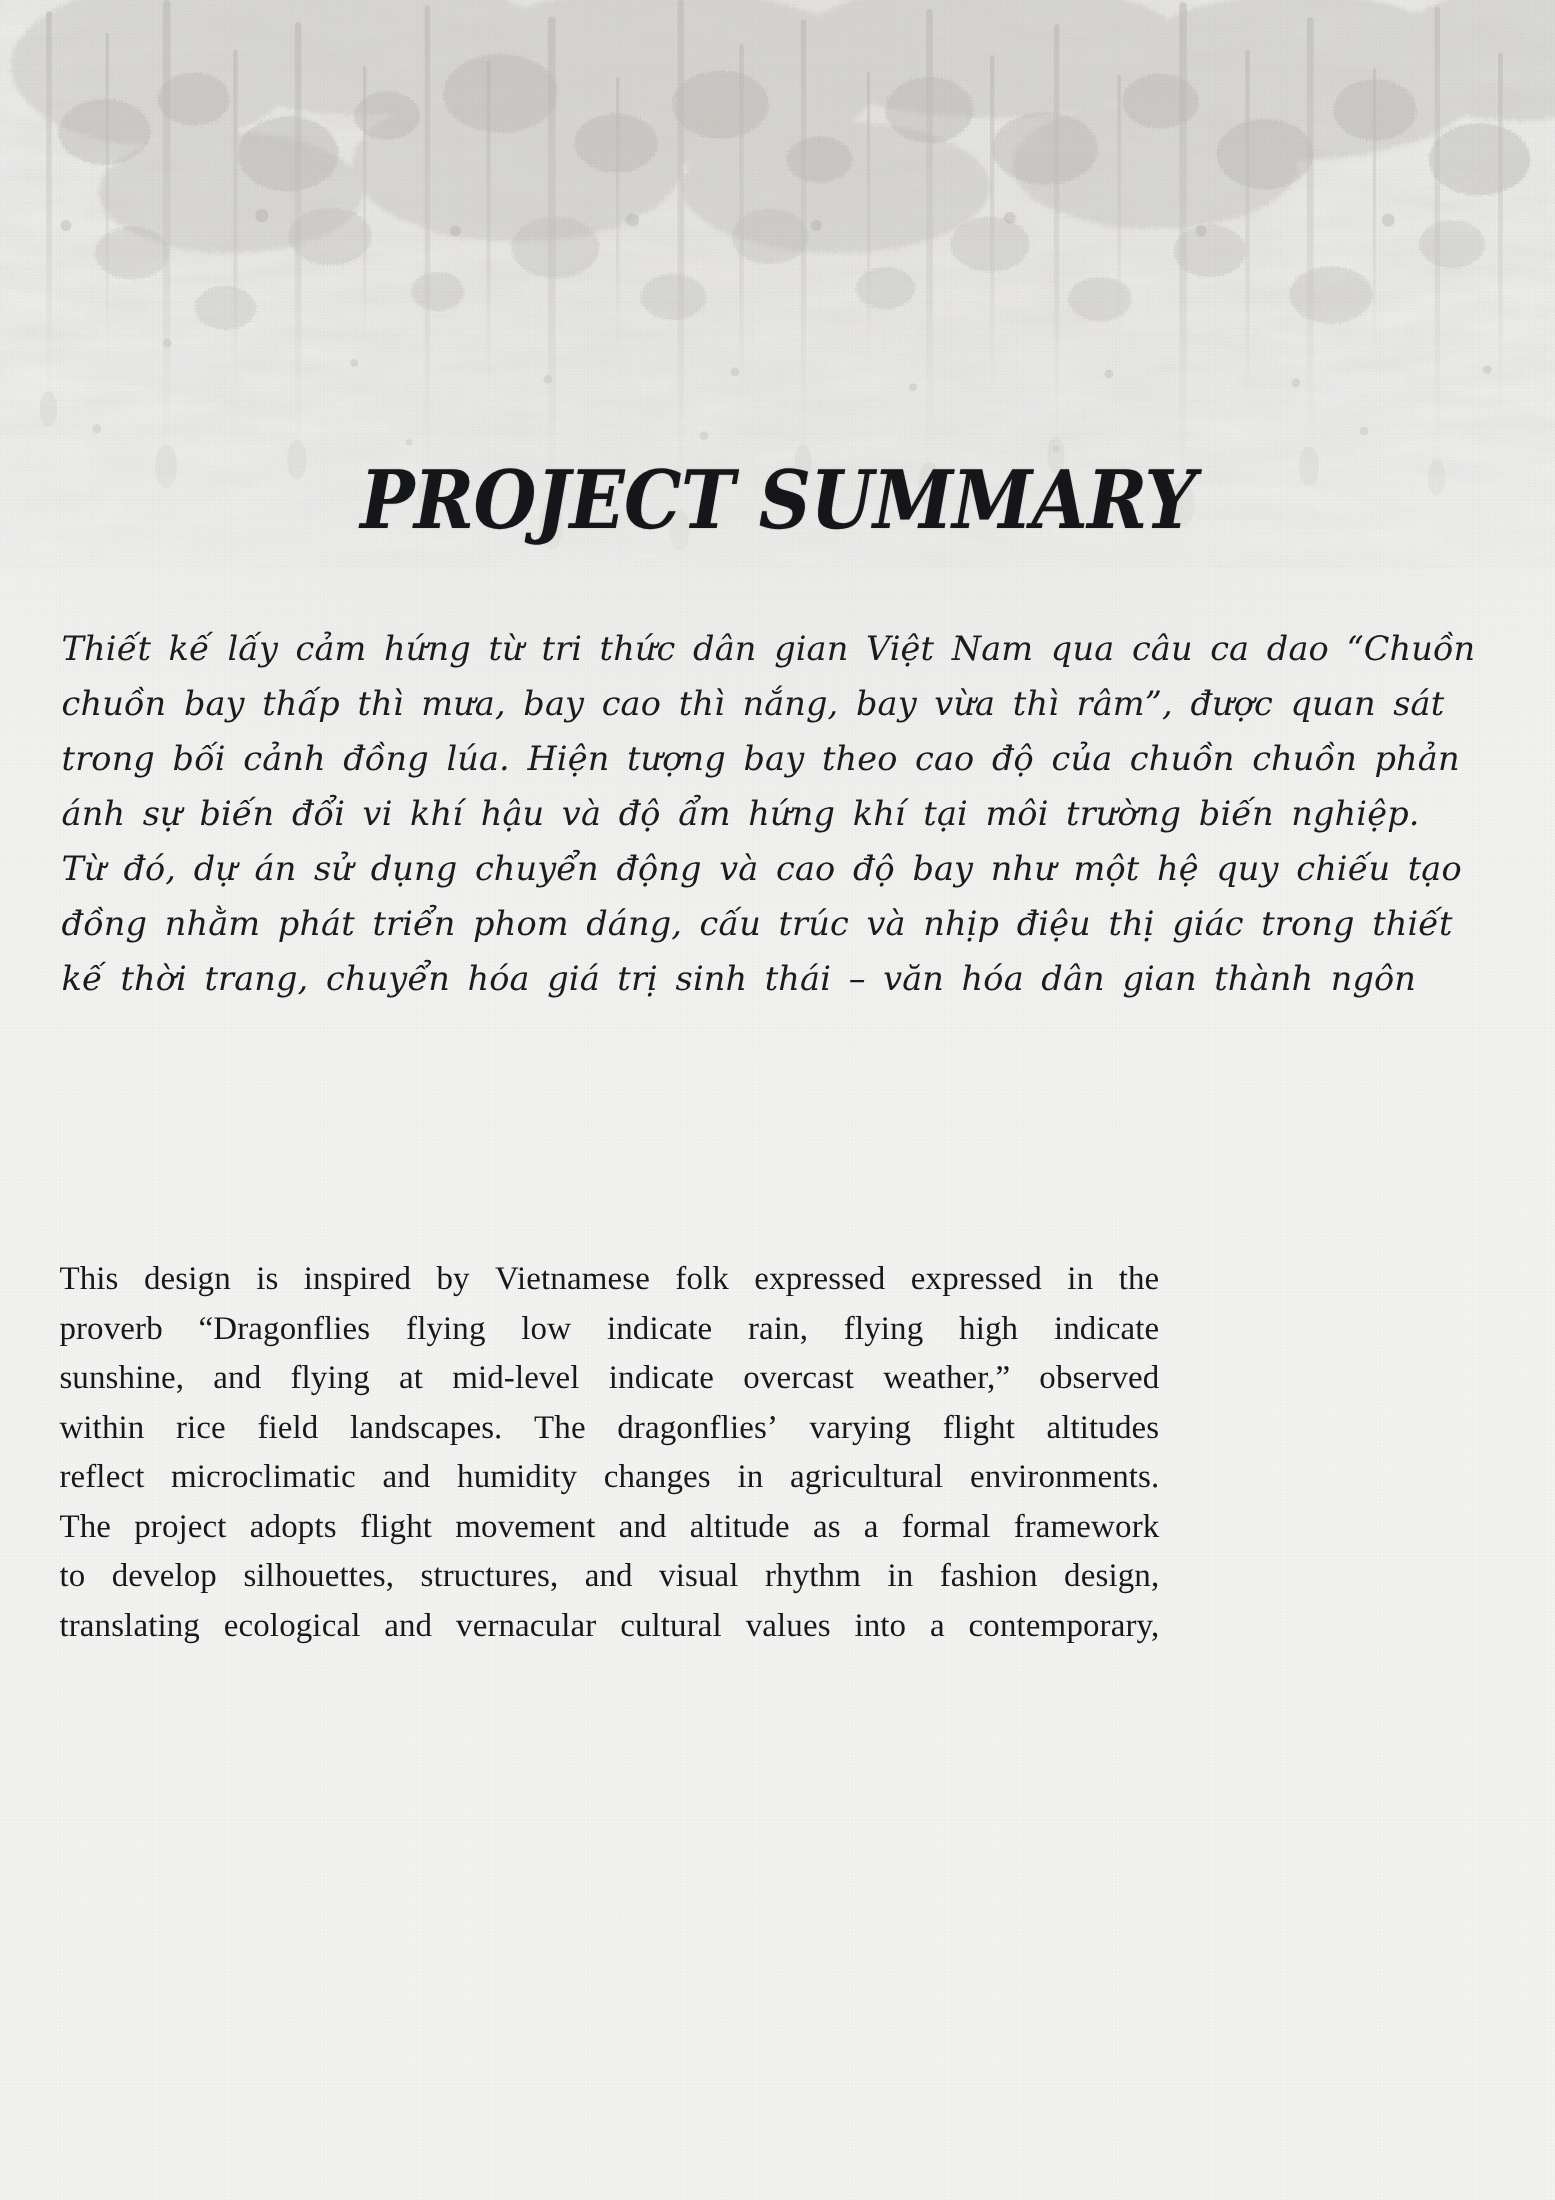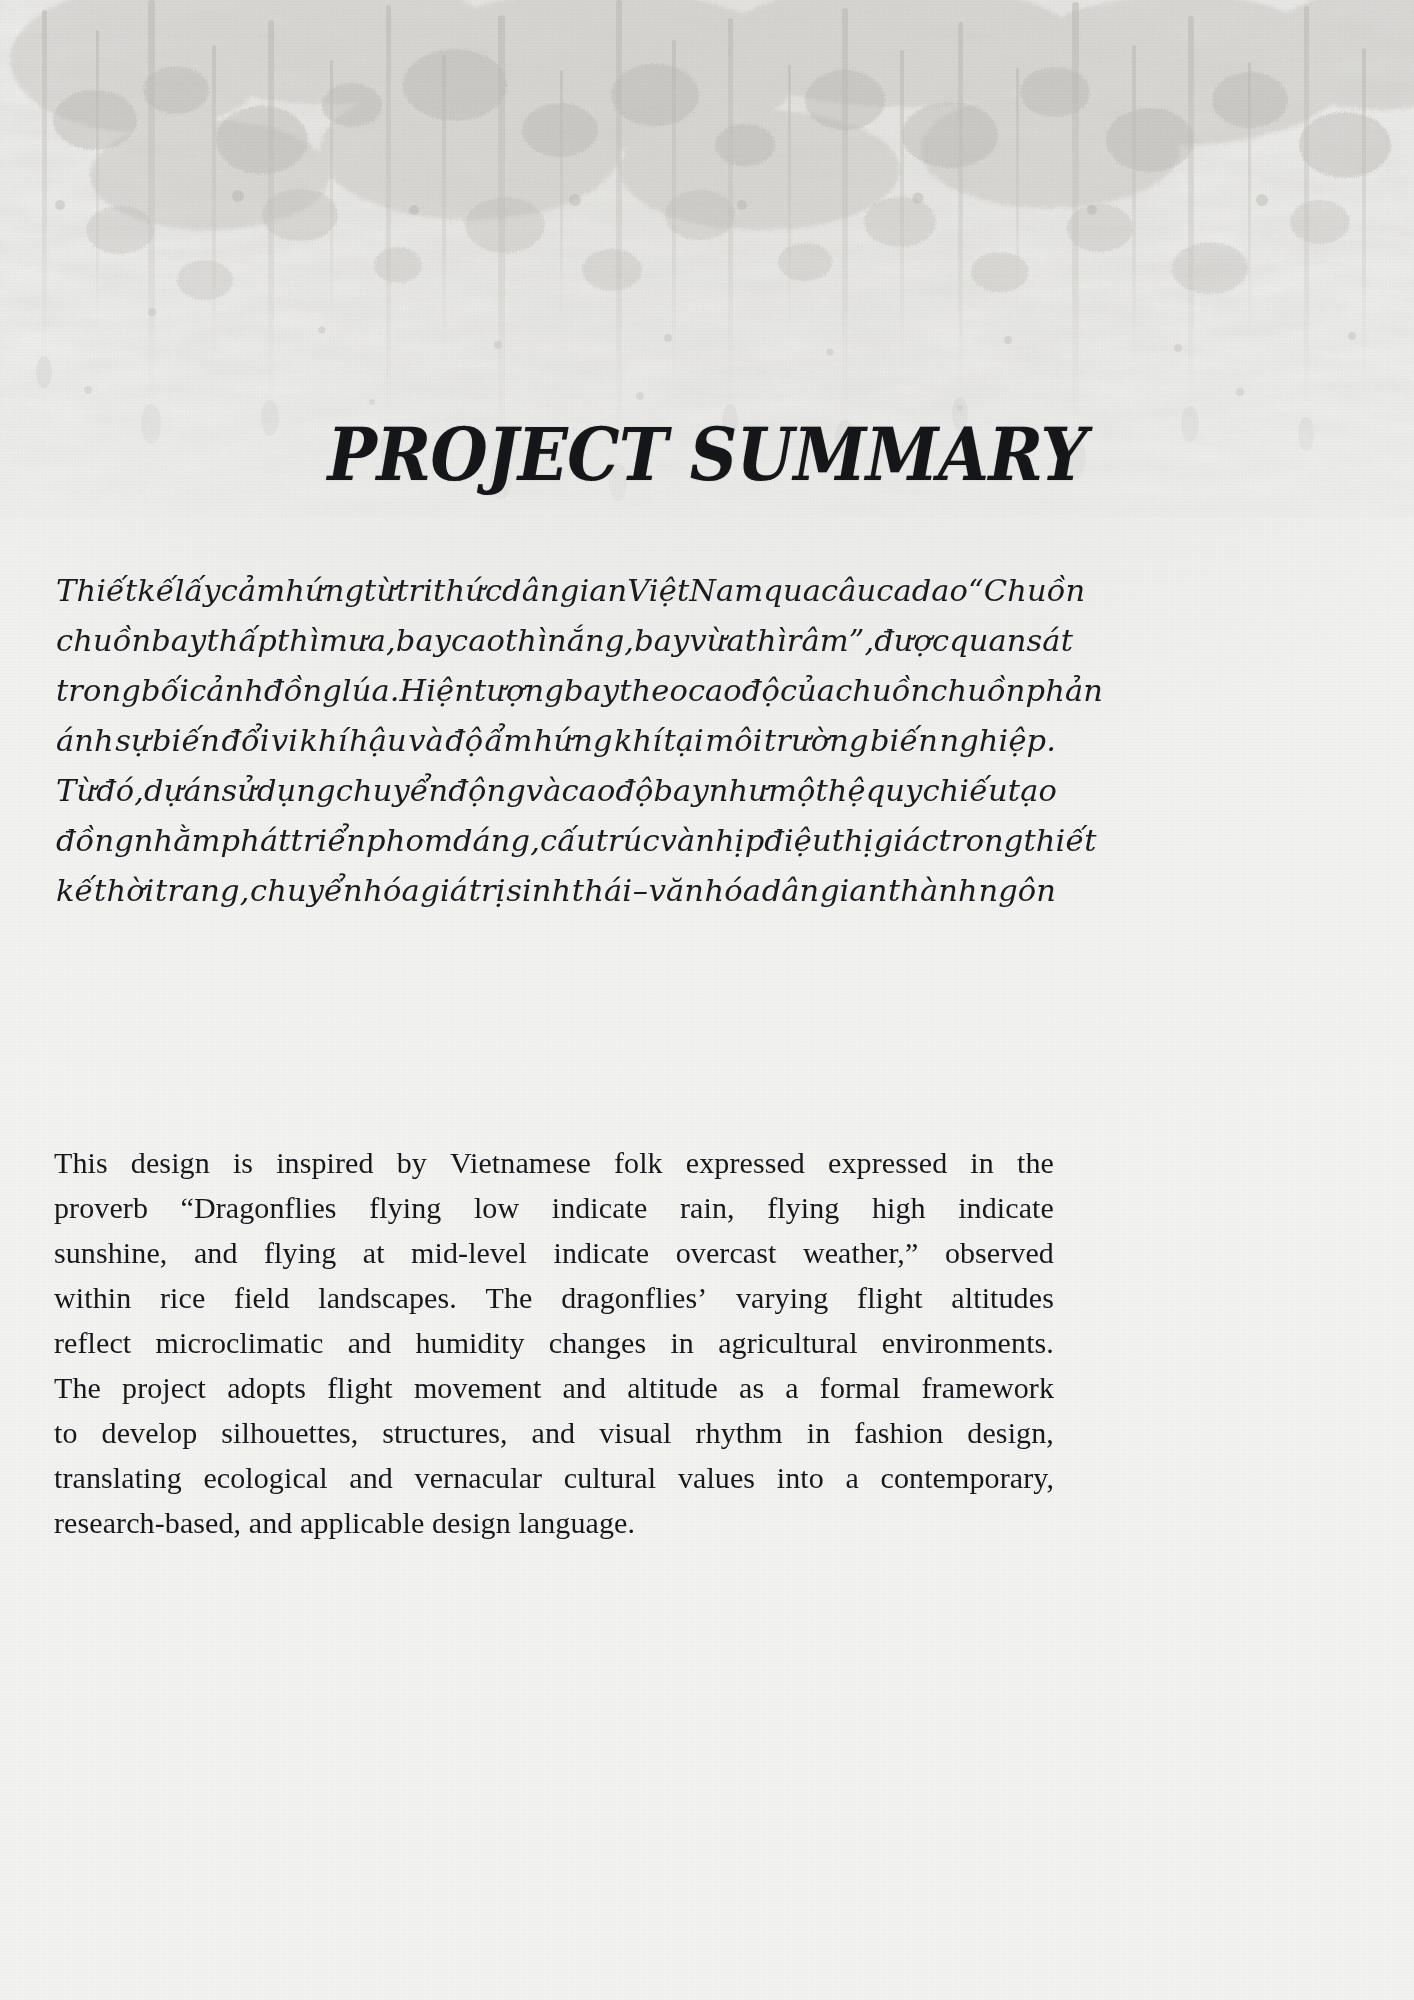--- a/index.html
+++ b/index.html
@@ -107,21 +107,21 @@
     letter-spacing: .1px;
   }
   .en-line.justify {
     display: flex;
     justify-content: space-between;
     white-space: nowrap;
   }
 
   .vi-line.justify {
     display: flex;
-    justify-content: space-between;
+    gap: 16px;
   }
 
   .word { display: inline-block; }
 </style>
 </head>
 <body>
 
 <div class="page">
 
   <div class="paper-base"></div>
@@ -488,16 +488,15 @@
         <span class="word">translating</span>
         <span class="word">ecological</span>
         <span class="word">and</span>
         <span class="word">vernacular</span>
         <span class="word">cultural</span>
         <span class="word">values</span>
         <span class="word">into</span>
         <span class="word">a</span>
         <span class="word">contemporary,</span>
       </div>
-    <div class="en-line">research-based, and applicable design language.</div>
   </div>
 
 </div>
 
 </body></html>

